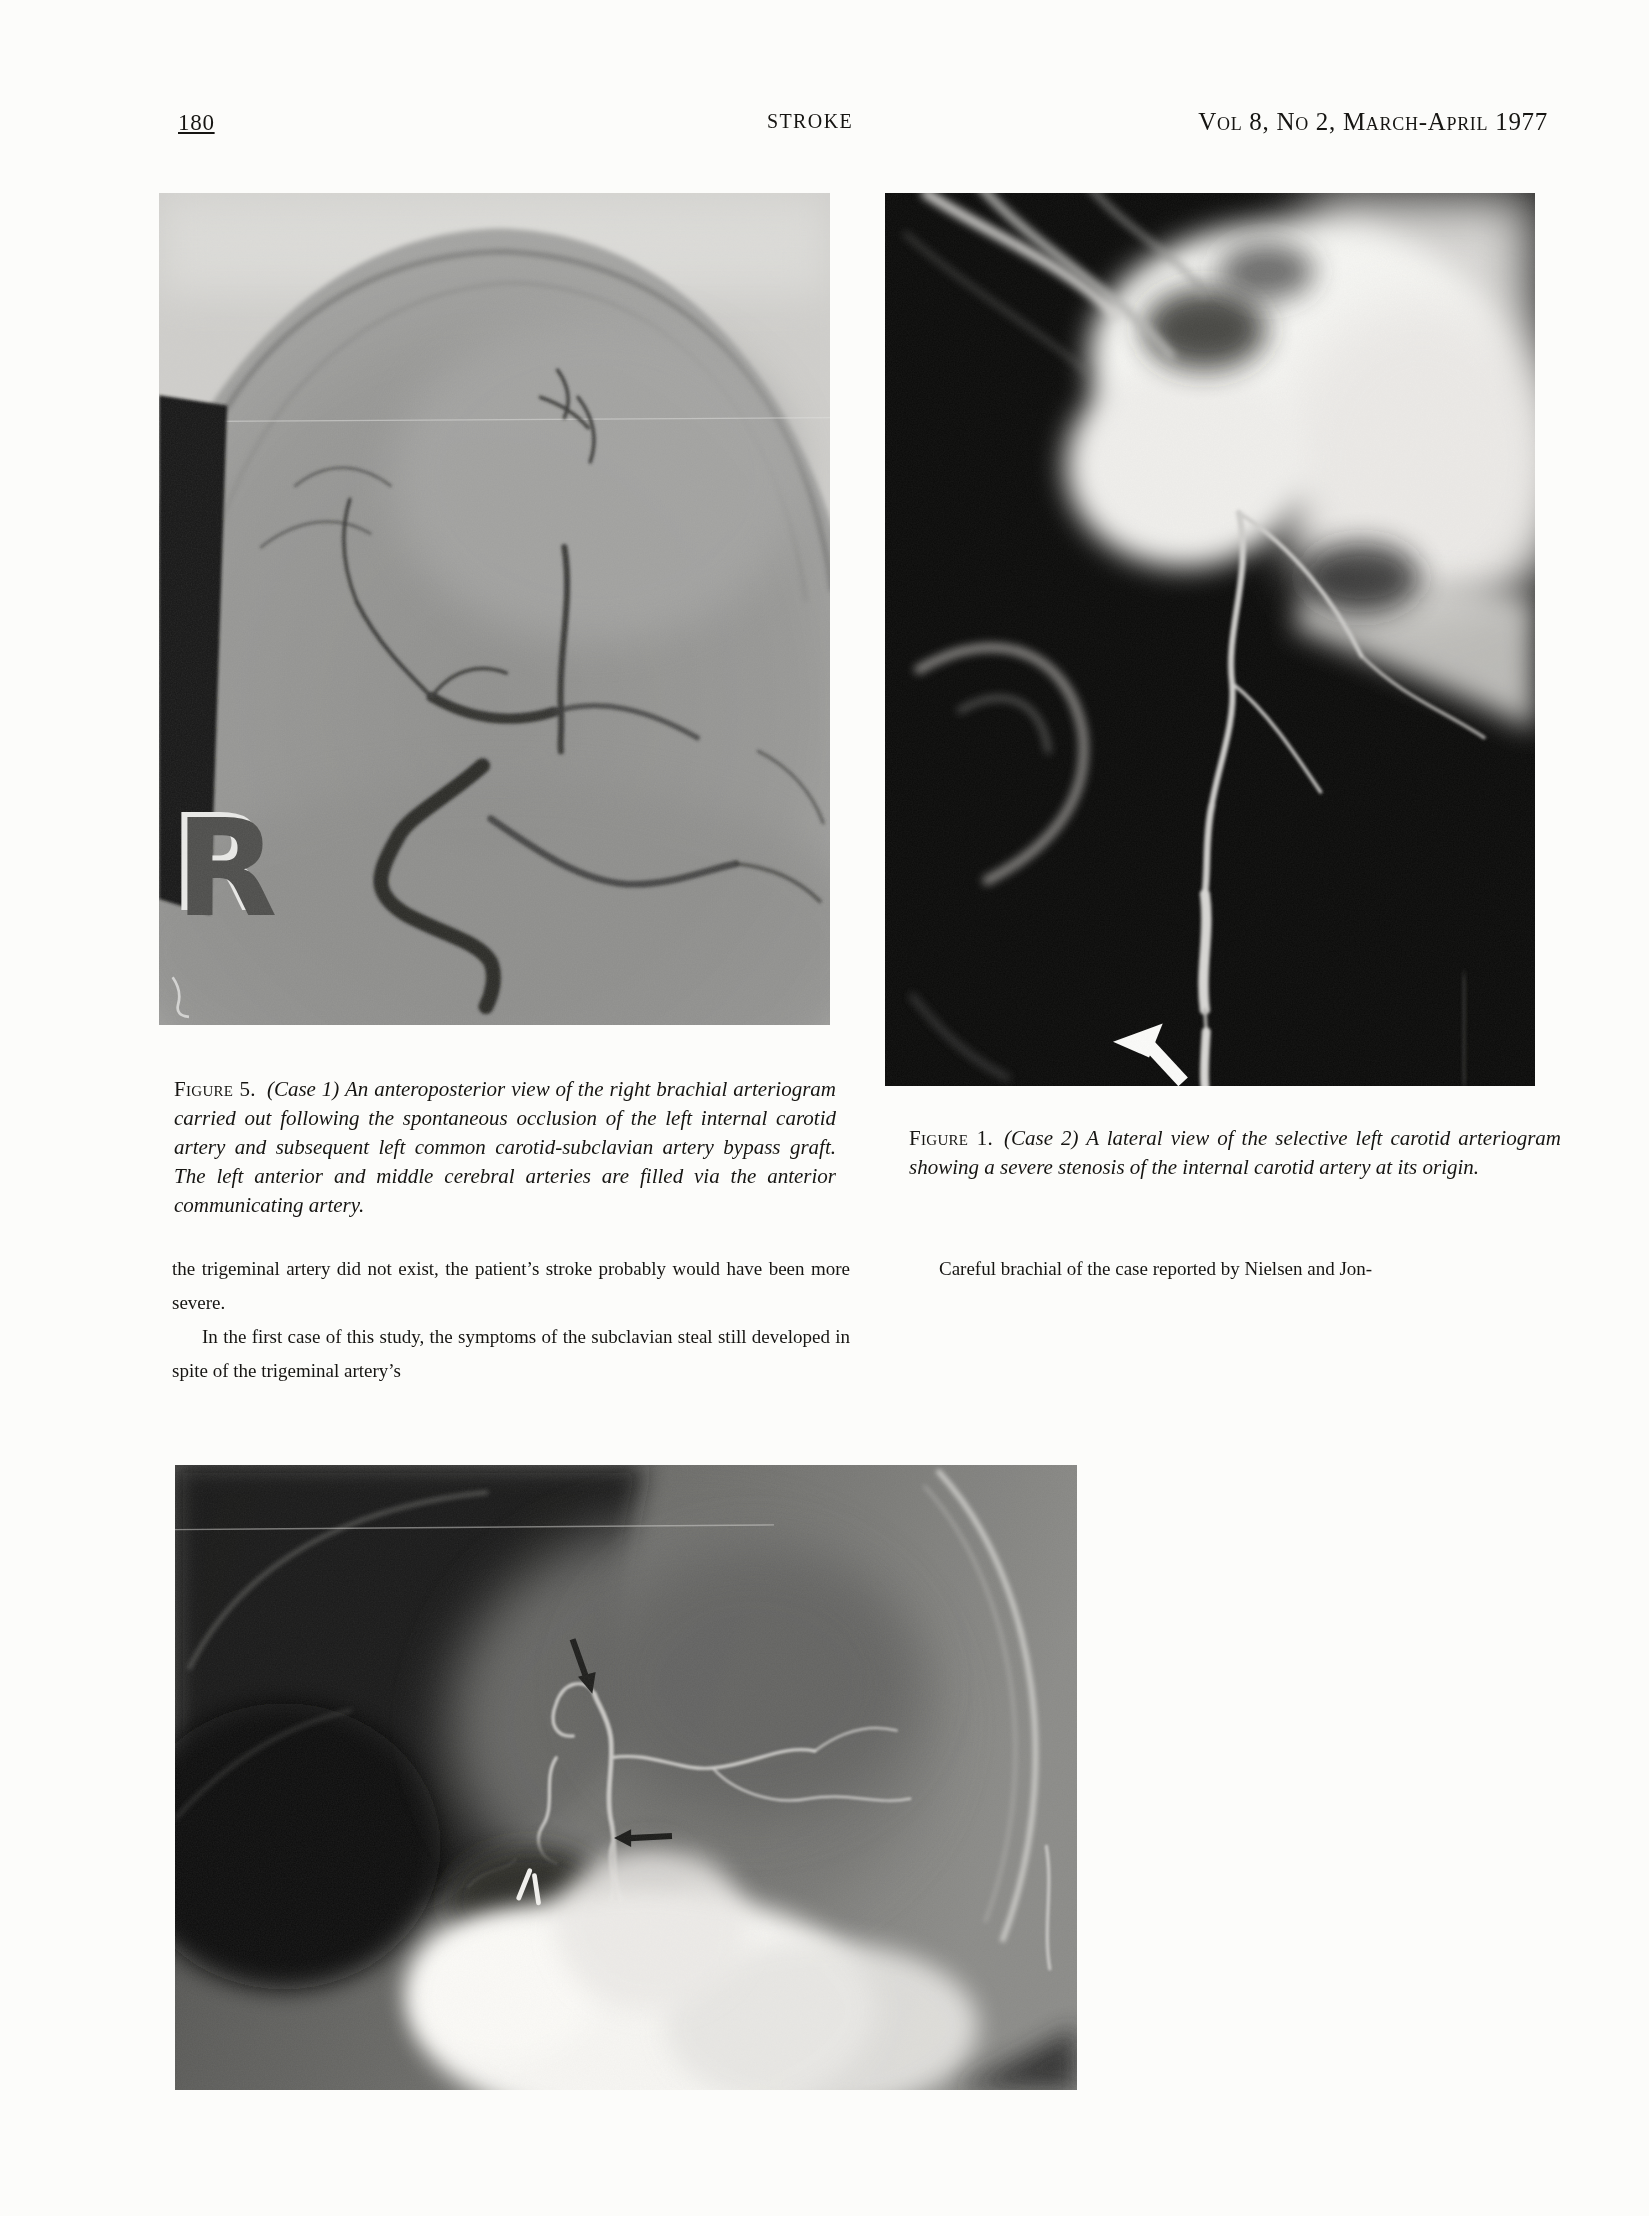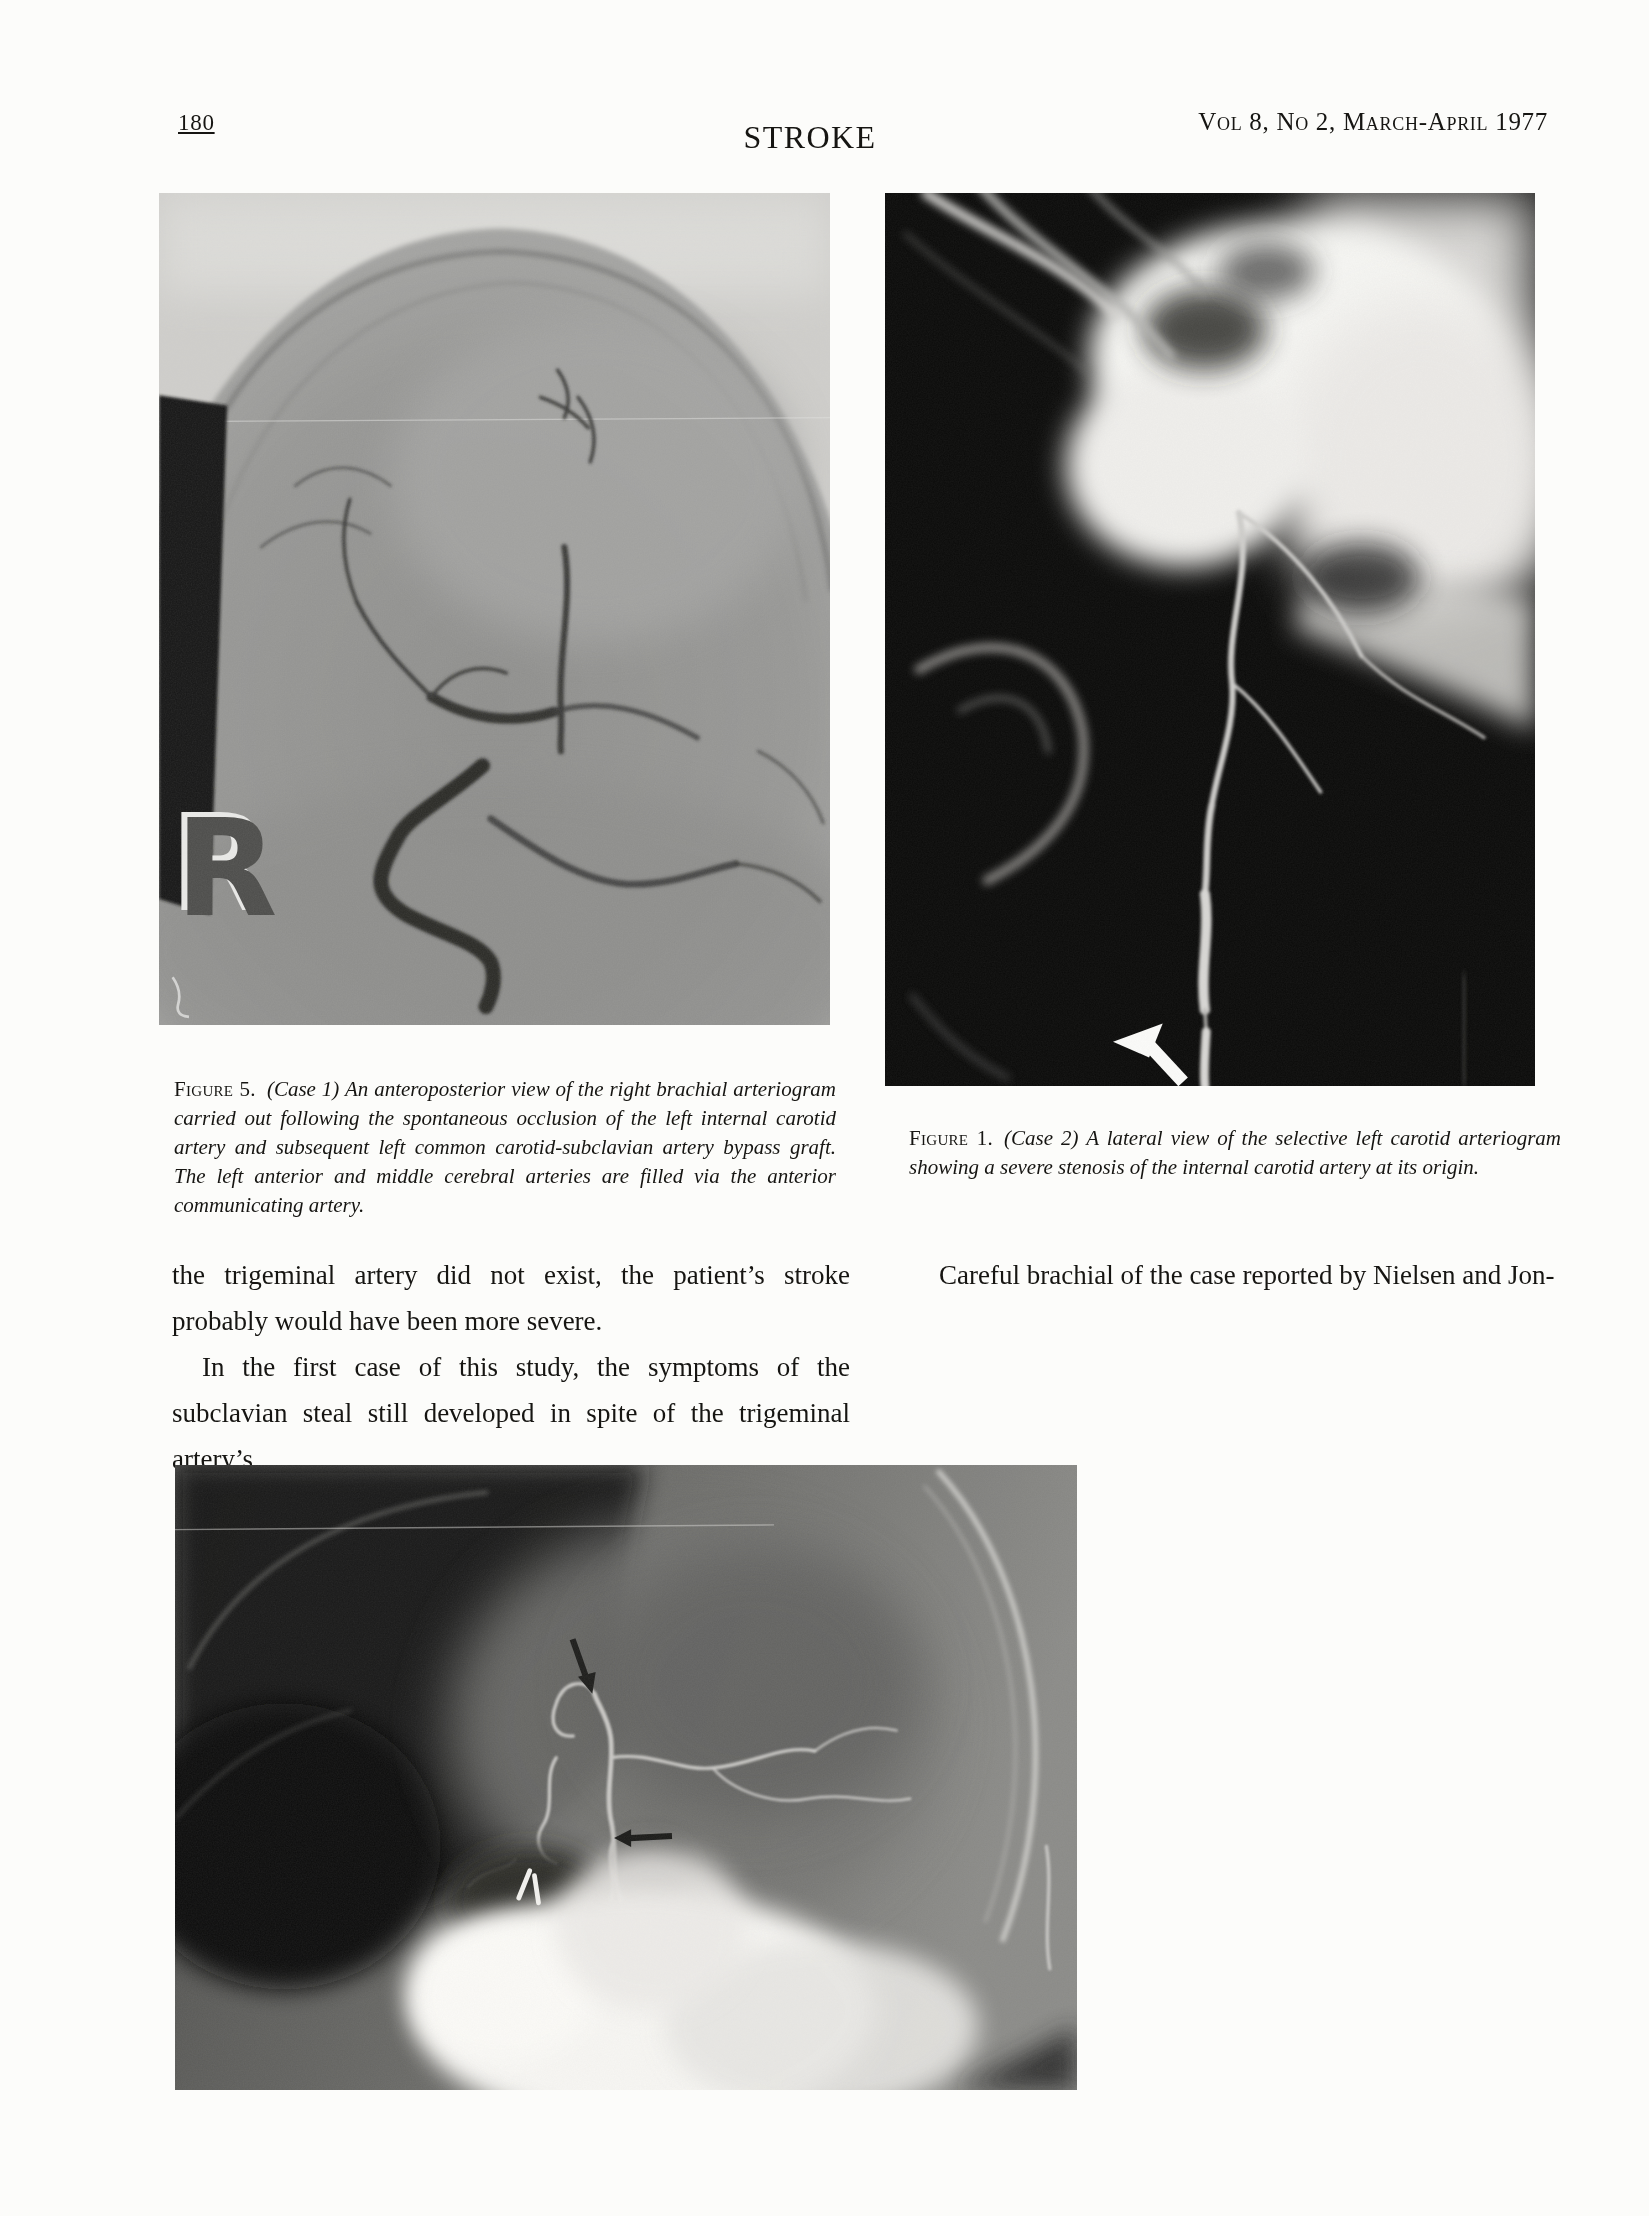--- a/index.html
+++ b/index.html
@@ -1,38 +1,38 @@
 <!DOCTYPE html>
 <html style="font-size:11px"><head>
 <meta charset="utf-8">
 <style>
   html,body{margin:0;padding:0;background:#e8e8e8;}
   .page{position:relative;width:1650px;height:2216px;background:#fcfcfa;
         font-family:"Liberation Serif","DejaVu Serif",serif;color:#161512;overflow:hidden;}
   
   .hdr-num{position:absolute;left:178px;top:110px;font-size:23px;letter-spacing:0.7px;text-decoration:underline;}
-  .hdr-title{position:absolute;left:810px;top:119px;transform:translateX(-50%);
-             font-size:32px;letter-spacing:1.4px;}
+  .hdr-title{position:absolute;left:810px;top:110px;transform:translateX(-50%);
+             font-size:20px;letter-spacing:1.4px;}
   .hdr-issue{position:absolute;right:102px;top:108px;font-size:25px;
              font-variant:small-caps;letter-spacing:0.7px;}
   
   .photo{position:absolute;background:#000;overflow:hidden;}
   #photo-tl{left:159px;top:193px;width:671px;height:832px;}
   #photo-tr{left:885px;top:193px;width:650px;height:893px;}
   #photo-b{left:175px;top:1465px;width:902px;height:625px;}
   .photo svg{display:block;width:100%;height:100%;}
   
   .caption{position:absolute;font-size:21px;line-height:29px;text-align:justify;
            font-style:italic;}
   .cap-label{font-style:normal;font-variant:small-caps;letter-spacing:0.3px;padding-right:11px;}
   #cap5{left:174px;top:1054px;width:662px;}
   #cap7{left:909px;top:1103px;width:652px;}
   #cap6{left:1111px;top:1941px;width:453px;}
   
-  .bodycol{position:absolute;font-size:27px;line-height:46px;text-align:justify;}
+  .bodycol{position:absolute;font-size:19px;line-height:34px;text-align:justify;}
   #col-left{left:172px;top:1252px;width:678px;}
   #col-right{left:909px;top:1252px;width:655px;}
   .bodycol p{margin:0;}
   .bodycol p.indent{text-indent:30px;}
 </style>
 </head>
 <body>
 
 <div class="page">
 

